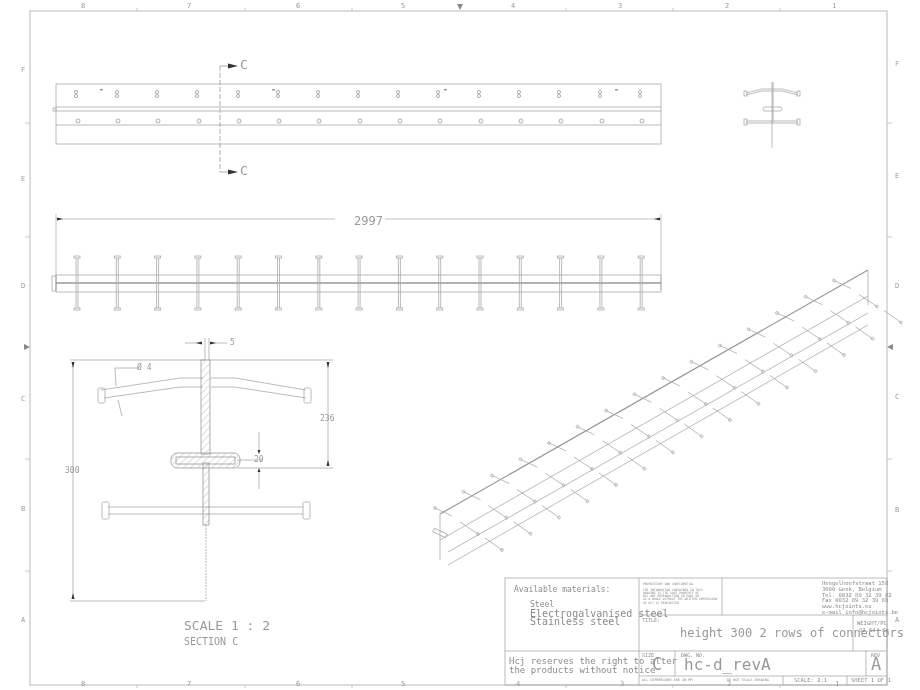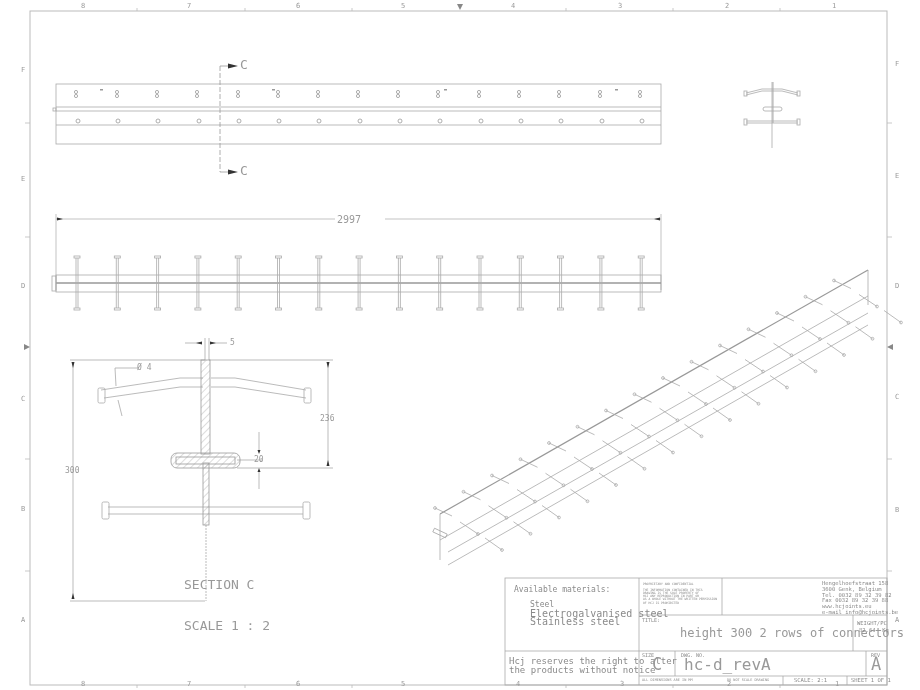--- a/index.html
+++ b/index.html
@@ -402,27 +402,27 @@
 <div class="lbl" style="left:21px;top:617px">A</div>
 <div class="lbl" style="left:895px;top:61px">F</div>
 <div class="lbl" style="left:895px;top:173px">E</div>
 <div class="lbl" style="left:895px;top:283px">D</div>
 <div class="lbl" style="left:895px;top:394px">C</div>
 <div class="lbl" style="left:895px;top:507px">B</div>
 <div class="lbl" style="left:895px;top:617px">A</div>
 
 <div class="lbl" style="left:240px;top:58px;font-size:13px;color:#999">C</div>
 <div class="lbl" style="left:240px;top:164px;font-size:13px;color:#999">C</div>
-<div class="lbl" style="left:337px;top:215px;font-size:10px">2997</div>
+<div class="lbl" style="left:354px;top:215px;font-size:12px">2997</div>
 <div class="lbl" style="left:230px;top:339px;font-size:8px">5</div>
 <div class="lbl" style="left:137px;top:364px;font-size:8px">Ø 4</div>
 <div class="lbl" style="left:320px;top:415px;font-size:8px">236</div>
 <div class="lbl" style="left:254px;top:456px;font-size:8px">20</div>
 <div class="lbl" style="left:65px;top:467px;font-size:8px">300</div>
-<div class="lbl" style="left:184px;top:578px;font-size:13px">SECTION C</div>
+<div class="lbl" style="left:184px;top:637px;font-size:10px">SECTION C</div>
 <div class="lbl" style="left:184px;top:619px;font-size:13px">SCALE 1 : 2</div>
 
 <div class="tb" style="left:514px;top:586px;font-size:8px">Available materials:</div>
 <div class="tb" style="left:530px;top:601px;font-size:8px">Steel</div>
 <div class="tb" style="left:530px;top:609px;font-size:10px">Electrogalvanised steel</div>
 <div class="tb" style="left:530px;top:617px;font-size:10px">Stainless steel</div>
 <div class="tb" style="left:643px;top:583px;font-size:3px">PROPRIETARY AND CONFIDENTIAL</div>
 <div class="tb" style="left:643px;top:589px;font-size:3px">THE INFORMATION CONTAINED IN THIS
 DRAWING IS THE SOLE PROPERTY OF
 HCJ ANY REPRODUCTION IN PART OR

